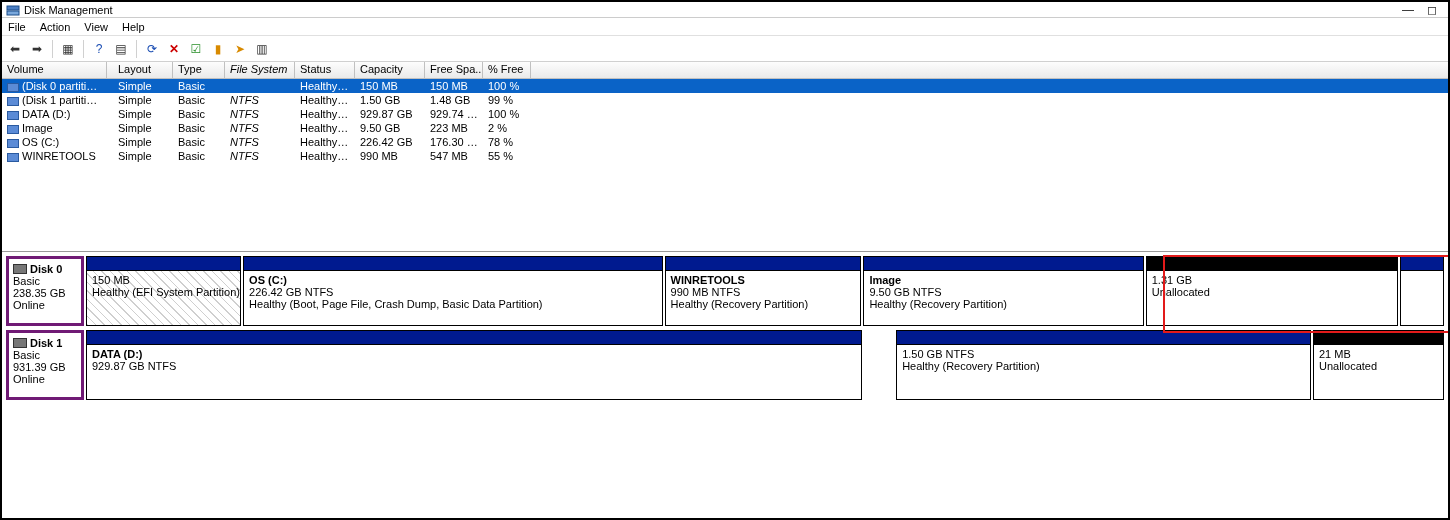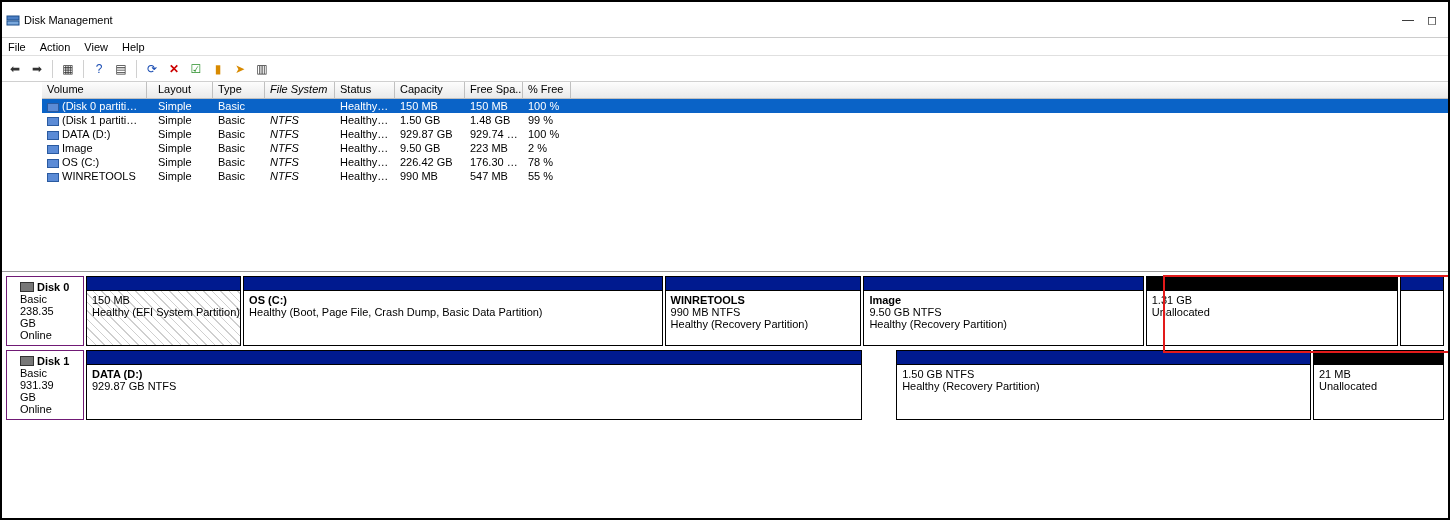--- a/index.html
+++ b/index.html
@@ -12,21 +12,21 @@
     width: 1450px;
     height: 520px;
     overflow: hidden;
     display: flex;
     flex-direction: column;
   }
   
   .titlebar {
     display: flex;
     align-items: center;
-    height: 36px;
+    height: 16px;
     padding: 0 4px;
     border-bottom: 1px solid #ccc;
   }
   .titlebar .app-icon {
     width: 14px; height: 14px;
     margin-right: 4px;
     display:inline-flex;align-items:center;justify-content:center;
   }
   .titlebar .title { flex: 1; }
   .winbtn { width: 24px; text-align: center; font-size: 12px; color:#222;}
@@ -58,21 +58,20 @@
   .tool-sep { width:1px; height:18px; background:#d0d0d0; margin:0 2px;}
   .tool-btn.blue { color:#1a4db3; }
   .tool-btn.red { color:#c00; font-weight:bold;}
   .tool-btn.green { color:#2a8f2a; }
   .tool-btn.orange { color:#d88a00; }
   
   .volume-pane {
     border-bottom: 1px solid #999;
     height: 190px;
     overflow: hidden;
-    padding-left: 40px;
   }
   .vol-header {
     display: flex;
     height: 17px;
     background: linear-gradient(#fdfdfd,#eaeaea);
     border-bottom: 1px solid #c0c0c0;
   }
   .vol-header .col {
     border-right: 1px solid #c0c0c0;
     padding: 1px 5px;
@@ -101,22 +100,22 @@
     overflow:auto;
     background:#fff;
   }
   .disk-row {
     display:flex;
     margin: 4px 4px 4px 4px;
     height: 70px;
   }
   .disk-info {
     width: 78px;
-    border: 1px solid #701a75;
-    padding: 4px 13px;
+    border: 3px solid #701a75;
+    padding: 4px 4px;
     background:#fff;
     margin-right:2px;
   }
   .disk-info .disk-title{font-weight:bold; display:flex; align-items:center; gap:3px;}
   .disk-icon{width:14px;height:10px;background:#777;border:1px solid #333;display:inline-block;}
   .disk-parts {
     flex:1;
     display:flex;
     gap:2px;
     position:relative;
@@ -281,20 +280,21 @@
           <div class="bar "></div>
           <div class="body hatched">
             <div>150 MB</div>
             <div>Healthy (EFI System Partition)</div>
           </div>
         </div>
         <div class="part" style="flex: 30 1 0px;">
           <div class="bar "></div>
           <div class="body">
             <div class="pname">OS  (C:)</div>
+            <div>226.42 GB NTFS</div>
             <div>Healthy (Boot, Page File, Crash Dump, Basic Data Partition)</div>
           </div>
         </div>
         <div class="part" style="flex: 14 1 0px;">
           <div class="bar "></div>
           <div class="body">
             <div class="pname">WINRETOOLS</div>
             <div>990 MB NTFS</div>
             <div>Healthy (Recovery Partition)</div>
           </div>

